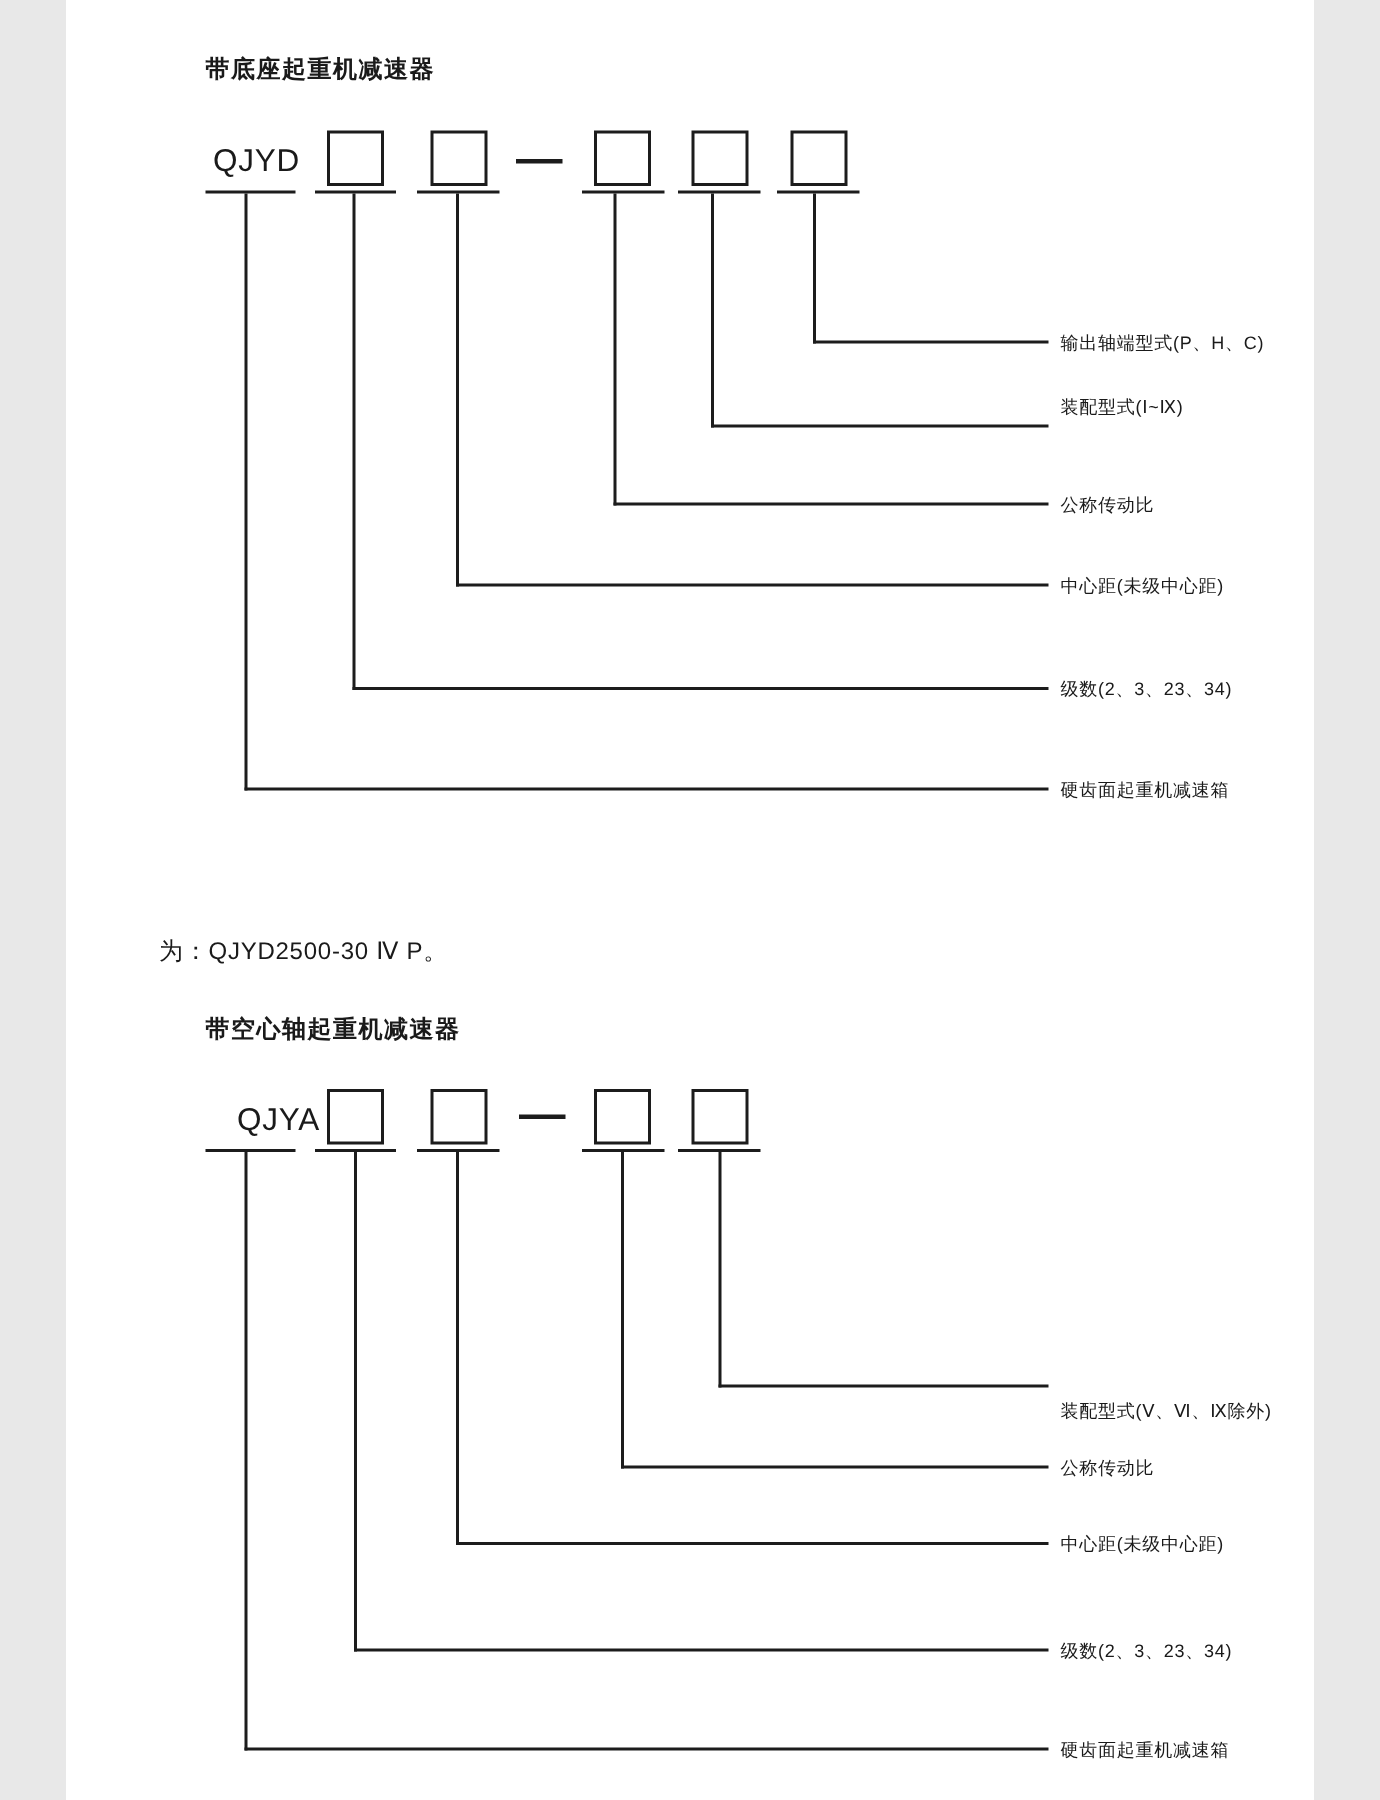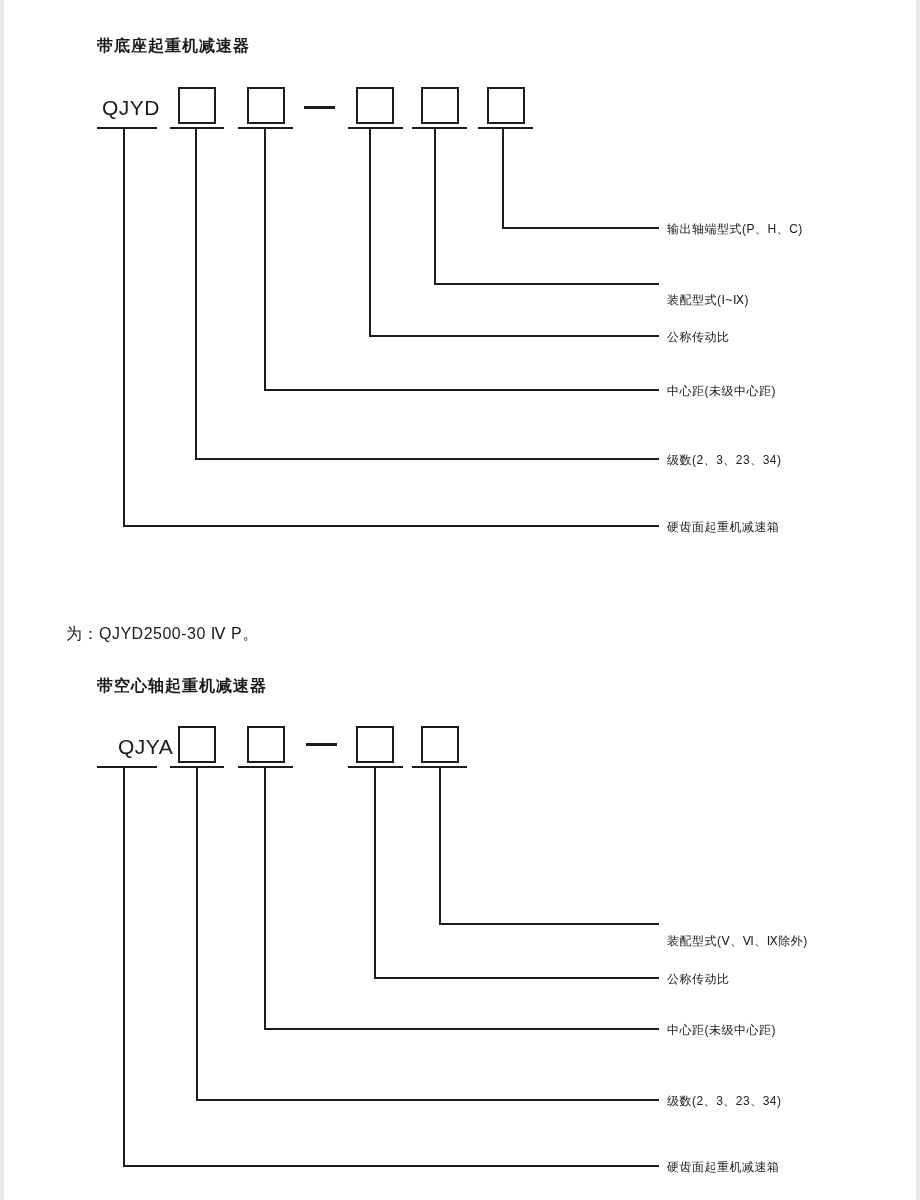--- a/index.html
+++ b/index.html
@@ -2,21 +2,21 @@
 <html><head>
 <meta charset="utf-8">
 <style>
   html, body { margin: 0; padding: 0; }
   body {
     background: #e8e8e8;
     font-family: "Liberation Sans", "DejaVu Sans", sans-serif;
   }
   .page {
     position: relative;
-    width: 912px;
+    width: 832px;
     height: 1200px;
     margin: 0 auto;
     background: #ffffff;
     color: #1a1a1a;
     overflow: hidden;
   }
   .title {
     position: absolute;
     font-size: 16px;
     font-weight: bold;
@@ -87,21 +87,21 @@
     <div class="vl" style="left:498px; top:129px; height:100px;"></div>
 
     <div class="hl" style="left:498px; top:227px; width:157px;"></div>
     <div class="hl" style="left:430px; top:283px; width:225px;"></div>
     <div class="hl" style="left:365px; top:335px; width:290px;"></div>
     <div class="hl" style="left:260px; top:389px; width:395px;"></div>
     <div class="hl" style="left:191px; top:458px; width:464px;"></div>
     <div class="hl" style="left:119px; top:525px; width:536px;"></div>
 
     <div class="lbl" style="top:229px;">输出轴端型式(P、H、C)</div>
-    <div class="lbl" style="top:300px;">装配型式(Ⅰ~Ⅸ)</div>
+    <div class="lbl" style="top:272px;">装配型式(Ⅰ~Ⅸ)</div>
     <div class="lbl" style="top:337px;">公称传动比</div>
     <div class="lbl" style="top:391px;">中心距(未级中心距)</div>
     <div class="lbl" style="top:460px;">级数(2、3、23、34)</div>
     <div class="lbl" style="top:527px;">硬齿面起重机减速箱</div>
   </div>
 
   <div class="note-line" style="left:62px; top:624px;">为：QJYD2500-30 Ⅳ P。</div>
 
   <div class="title" style="left:93px; top:676px;">带空心轴起重机减速器</div>
 

